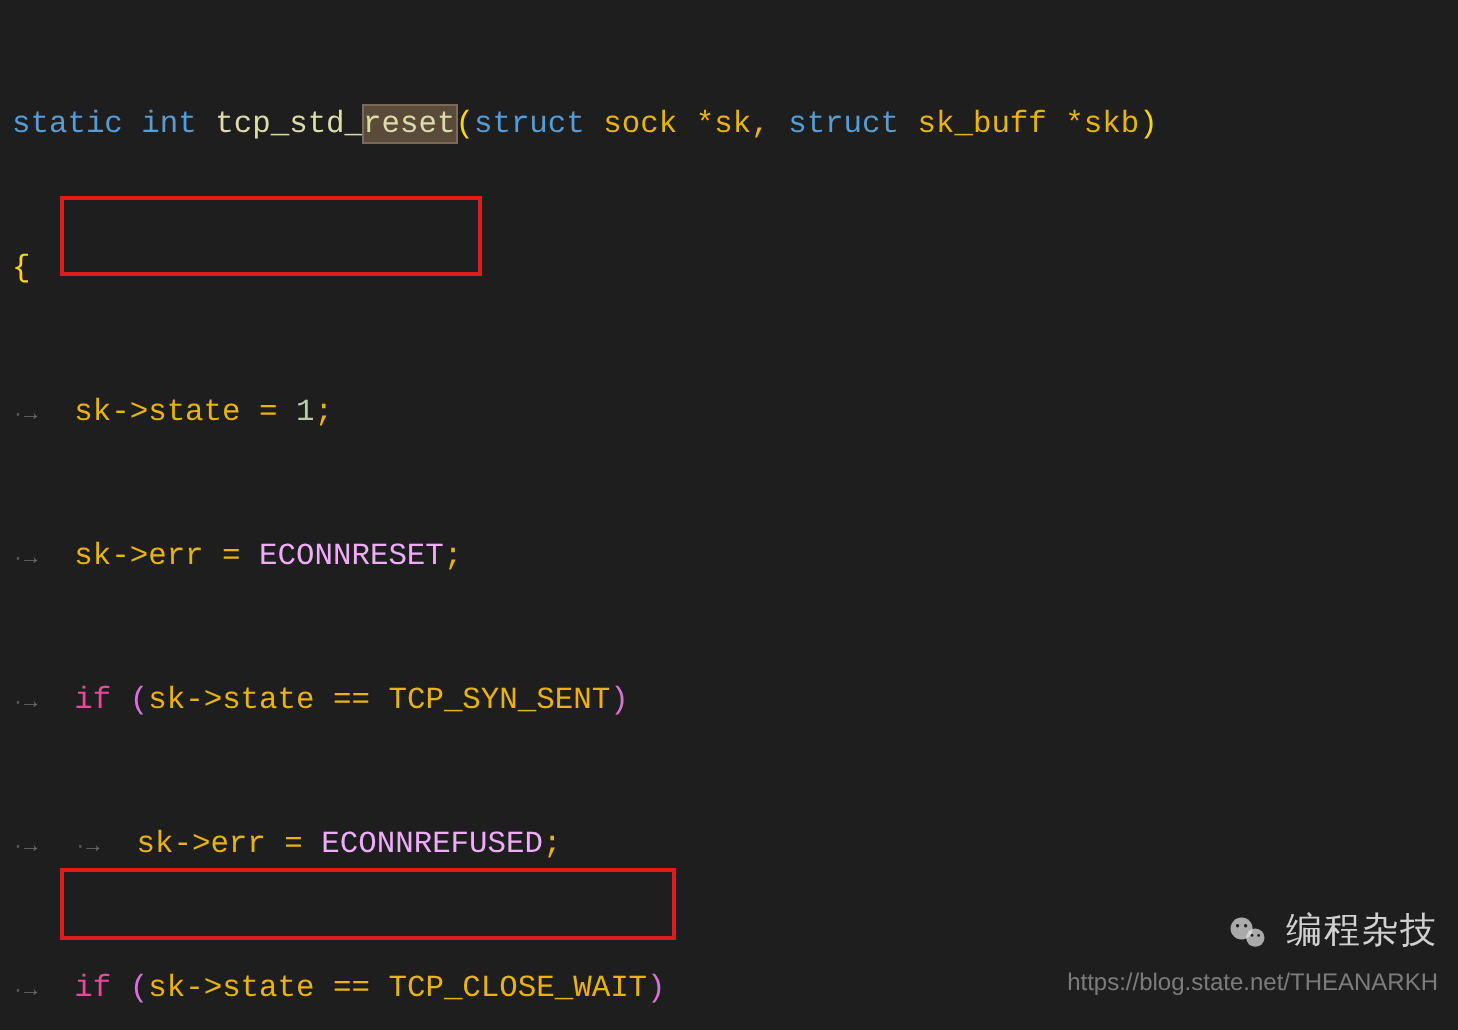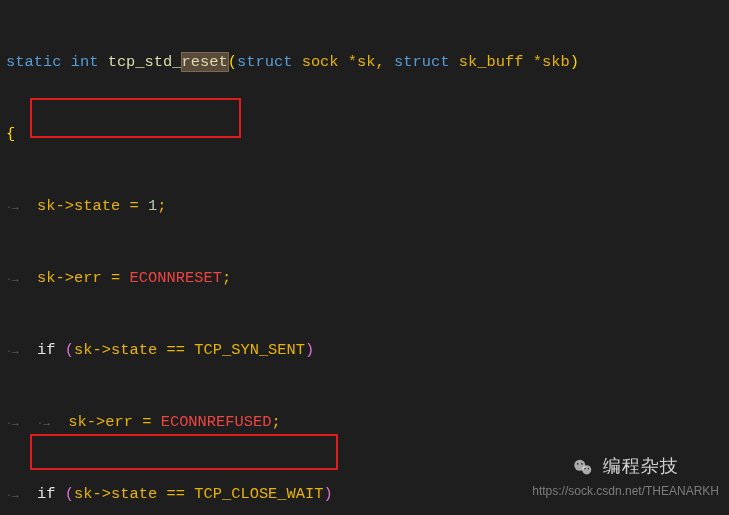--- a/index.html
+++ b/index.html
@@ -23,22 +23,22 @@
     height: 24px;
     position: relative;
   }
   .k-storage { color: #569cd6; }   
   .k-func { color: #dcdcaa; }      
   .k-text { color: #eab308; }      
   .k-paren { color: #ffd602; }     
   .k-brace { color: #ffd602; }     
   .k-brace-p { color: #da70d6; }   
   .k-num { color: #b5cea8; }       
-  .k-const { color: #ef4444; }     
-  .k-control { color: #e5e5e5; }
+  .k-const { color: #f0abfc; }     
+  .k-control { color: #ec4899; }
   .k-cursor-word {
     background: #5a4a3a;
     border: 1px solid #7a6a58;
     padding: 0 0px;
     margin: 0 -1px;
   }
   .gutter-dot {
     color: #555;
     font-size: 10px;
   }
@@ -50,21 +50,21 @@
     pointer-events: none;
   }
   .redbox1 { left: 30px; top: 98px; width: 211px; height: 40px; }
   .redbox2 { left: 30px; top: 434px; width: 308px; height: 36px; }
 
   
   .watermark {
     position: absolute;
     right: 10px;
     bottom: 12px;
-    text-align: center;
+    text-align: right;
     color: rgba(230,230,230,0.65);
     font-family: sans-serif;
   }
   .watermark .cn {
     font-size: 18px;
     color: rgba(240,240,240,0.85);
     letter-spacing: 1px;
   }
   .watermark .url {
     font-size: 12px;
@@ -138,14 +138,14 @@
     <svg class="wechat-icon" viewBox="0 0 24 24" fill="rgba(230,230,230,0.7)">
       <circle cx="8.5" cy="9" r="6"></circle>
         <circle cx="16" cy="14" r="5"></circle>
       <circle cx="6.3" cy="7.5" r="0.9" fill="#1e1e1e"></circle>
         <circle cx="10.7" cy="7.5" r="0.9" fill="#1e1e1e"></circle>
       <circle cx="14.2" cy="12.8" r="0.75" fill="#1e1e1e"></circle>
         <circle cx="17.8" cy="12.8" r="0.75" fill="#1e1e1e"></circle>
     </svg>
     <span class="cn">编程杂技</span>
   </div>
-  <div class="url">https://sock.csdn.net/THEANARKH</div>
+  <div class="url">https://blog.state.net/THEANARKH</div>
 </div>
 
 </body></html>

